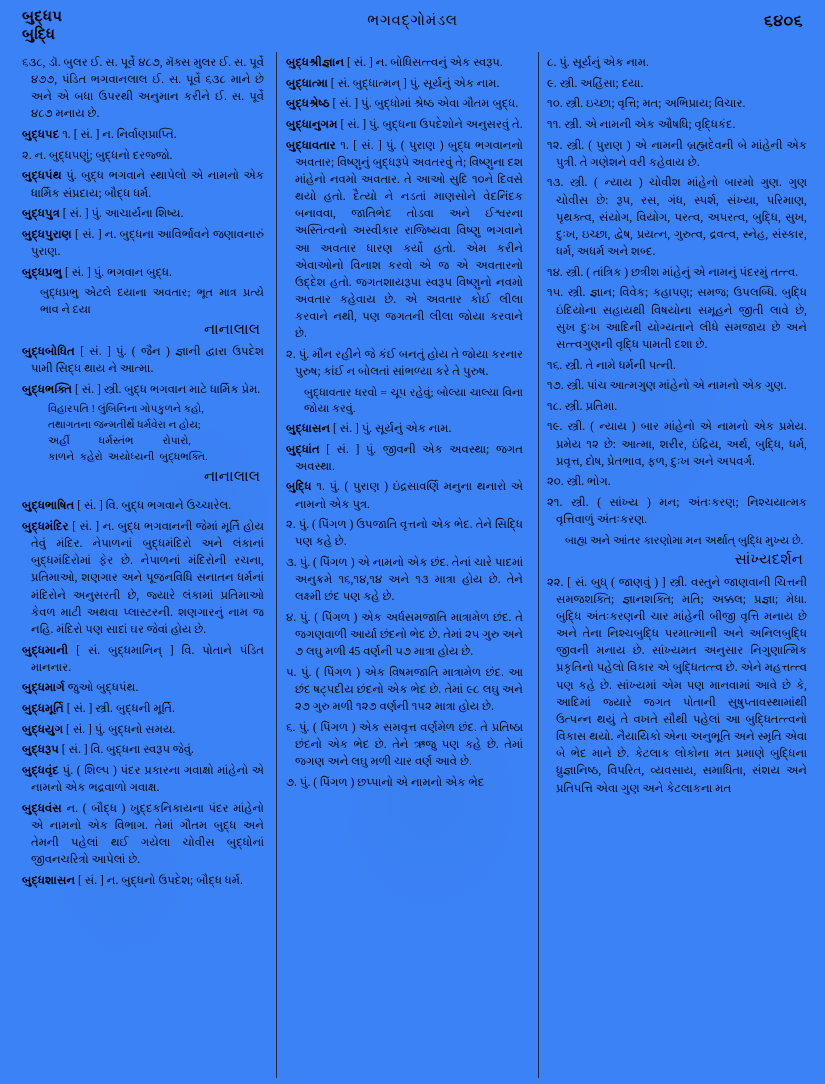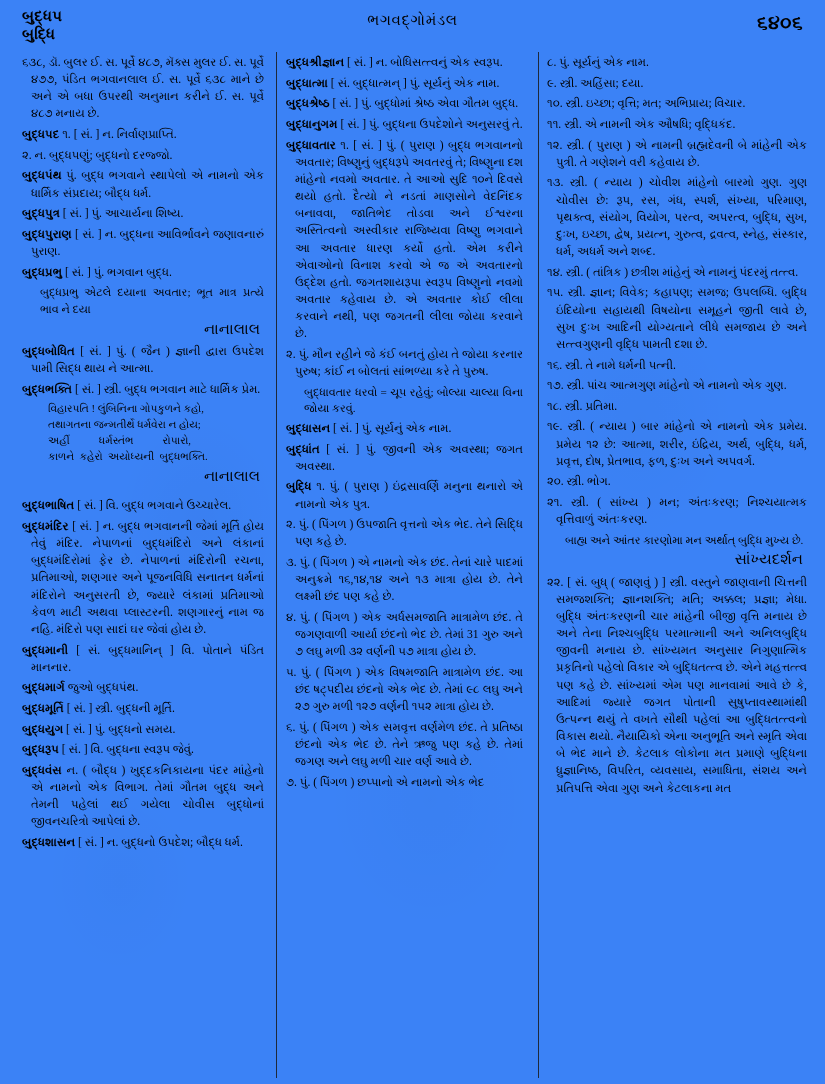--- a/index.html
+++ b/index.html
@@ -60,21 +60,21 @@
     top: 4px;
     font-size: 15px;
     font-weight: normal;
     letter-spacing: 0.6px;
     white-space: nowrap;
   }
   .hdr-right {
     position: absolute;
     right: 0;
     top: 4px;
-    font-size: 19px;
+    font-size: 16px;
     font-weight: bold;
     letter-spacing: 0.4px;
   }
 
   
   .columns {
     position: absolute;
     top: 54px;
     left: 22px;
     right: 18px;
@@ -188,38 +188,39 @@
           <span class="ln">કાળને  કહેરો  અયોધ્યની  બુદ્ધભક્તિ.</span>
           <span class="attrib">નાનાલાલ</span>
         </div>
         <p class="entry"><span class="hw">બુદ્ધભાષિત</span><span> [ સં. ] વિ. બુદ્ધ ભગવાને ઉચ્ચારેલ.</span></p>
         <p class="entry"><span class="hw">બુદ્ધમંદિર</span><span> [ સં. ] ન. બુદ્ધ ભગવાનની જેમાં મૂર્તિ હોય તેવું મંદિર. નેપાળનાં બુદ્ધમંદિરો અને લંકાનાં બુદ્ધમંદિરોમાં ફેર છે. નેપાળનાં મંદિરોની રચના, પ્રતિમાઓ, શણગાર અને પૂજનવિધિ સનાતન ધર્મનાં મંદિરોને અનુસરતી છે, જ્યારે લંકામાં પ્રતિમાઓ કેવળ માટી અથવા પ્લાસ્ટરની. શણગારનું નામ જ નહિ. મંદિરો પણ સાદાં ઘર જેવાં હોય છે.</span></p>
         <p class="entry"><span class="hw">બુદ્ધમાની</span><span> [ સં. બુદ્ધમાનિન્ ] વિ. પોતાને પંડિત માનનાર.</span></p>
         <p class="entry"><span class="hw">બુદ્ધમાર્ગ</span><span> જુઓ બુદ્ધપંથ.</span></p>
         <p class="entry"><span class="hw">બુદ્ધમૂર્તિ</span><span> [ સં. ] સ્ત્રી. બુદ્ધની મૂર્તિ.</span></p>
         <p class="entry"><span class="hw">બુદ્ધયુગ</span><span> [ સં. ] પું. બુદ્ધનો સમય.</span></p>
         <p class="entry"><span class="hw">બુદ્ધરૂપ</span><span> [ સં. ] વિ. બુદ્ધના સ્વરૂપ જેવું.</span></p>
+        <p class="entry"><span class="hw">બુદ્ધવૃંદ</span><span> પું. ( શિલ્પ ) પંદર પ્રકારના ગવાક્ષો માંહેનો એ નામનો એક ભદ્રવાળો ગવાક્ષ.</span></p>
         <p class="entry"><span class="hw">બુદ્ધવંસ</span><span> ન. ( બૌદ્ધ ) ખુદ્દકનિકાયના પંદર માંહેનો એ નામનો એક વિભાગ. તેમાં ગૌતમ બુદ્ધ અને તેમની પહેલાં થઈ ગયેલા ચોવીસ બુદ્ધોનાં જીવનચરિત્રો આપેલાં છે.</span></p>
         <p class="entry"><span class="hw">બુદ્ધશાસન</span><span> [ સં. ] ન. બુદ્ધનો ઉપદેશ; બૌદ્ધ ધર્મ.</span></p>
       </div>
     <div class="rule rule-1"></div>
     <div class="col col-2">
         <p class="entry"><span class="hw">બુદ્ધશ્રીજ્ઞાન</span><span> [ સં. ] ન. બોધિસત્ત્વનું એક સ્વરૂપ.</span></p>
         <p class="entry"><span class="hw">બુદ્ધાત્મા</span><span> [ સં. બુદ્ધાત્મન્ ] પું. સૂર્યનું એક નામ.</span></p>
         <p class="entry"><span class="hw">બુદ્ધશ્રેષ્ઠ</span><span> [ સં. ] પું. બુદ્ધોમાં શ્રેષ્ઠ એવા ગૌતમ બુદ્ધ.</span></p>
         <p class="entry"><span class="hw">બુદ્ધાનુગમ</span><span> [ સં. ] પું. બુદ્ધના ઉપદેશોને અનુસરવું તે.</span></p>
         <p class="entry"><span class="hw">બુદ્ધાવતાર</span><span> ૧. [ સં. ] પું. ( પુરાણ ) બુદ્ધ ભગવાનનો અવતાર; વિષ્ણુનું બુદ્ધરૂપે અવતરવું તે; વિષ્ણુના દશ માંહેનો નવમો અવતાર. તે આઓ સુદિ ૧૦ને દિવસે થયો હતો. દૈત્યો ને નડતાં માણસોને વેદનિંદક બનાવવા, જાતિભેદ તોડવા અને ઈશ્વરના અસ્તિત્વનો અસ્વીકાર રાજિષ્યવા વિષ્ણુ ભગવાને આ અવતાર ધારણ કર્યો હતો. એમ કરીને એવાઓનો વિનાશ કરવો એ જ એ અવતારનો ઉદ્દેશ હતો. જગતશાયરૂપા સ્વરૂપ વિષ્ણુનો નવમો અવતાર કહેવાય છે. એ અવતાર કોઈ લીલા કરવાને નથી, પણ જગતની લીલા જોયા કરવાને છે.</span></p>
         <p class="sense">૨. પું. મૌન રહીને જે કંઈ બનતું હોય તે જોયા કરનાર પુરુષ; કાંઈ ન બોલતાં સાંભળ્યા કરે તે પુરુષ.</p>
         <p class="inset"><span>બુદ્ધાવતાર ધરવો = ચૂપ રહેવું; બોલ્યા ચાલ્યા વિના જોયા કરવું.</span></p>
         <p class="entry"><span class="hw">બુદ્ધાસન</span><span> [ સં. ] પું. સૂર્યનું એક નામ.</span></p>
         <p class="entry"><span class="hw">બુદ્ધાંત</span><span> [ સં. ] પું. જીવની એક અવસ્થા; જગત અવસ્થા.</span></p>
         <p class="entry"><span class="hw">બુદ્ધિ</span><span> ૧. પું. ( પુરાણ ) ઇંદ્રસાવર્ણિ મનુના થનારો એ નામનો એક પુત્ર.</span></p>
         <p class="sense">૨. પું. ( પિંગળ ) ઉપજાતિ વૃત્તનો એક ભેદ. તેને સિદ્ધિ પણ કહે છે.</p>
         <p class="sense">૩. પું. ( પિંગળ ) એ નામનો એક છંદ. તેનાં ચારે પાદમાં અનુક્રમે ૧૬,૧૪,૧૪ અને ૧૩ માત્રા હોય છે. તેને લક્ષ્મી છંદ પણ કહે છે.</p>
-        <p class="sense">૪. પું. ( પિંગળ ) એક અર્ધસમજાતિ માત્રામેળ છંદ. તે જગણવાળી આર્યા છંદનો ભેદ છે. તેમાં 31 ગુરુ અને ૭ લઘુ મળી ૩૨ વર્ણની ૫૭ માત્રા હોય છે.</p>
+        <p class="sense">૪. પું. ( પિંગળ ) એક અર્ધસમજાતિ માત્રામેળ છંદ. તે જગણવાળી આર્યા છંદનો ભેદ છે. તેમાં ૨૫ ગુરુ અને ૭ લઘુ મળી 45 વર્ણની ૫૭ માત્રા હોય છે.</p>
         <p class="sense">૫. પું. ( પિંગળ ) એક વિષમજાતિ માત્રામેળ છંદ. આ છંદ ષટ્પદીય છંદનો એક ભેદ છે. તેમાં ૯૮ લઘુ અને ૨૭ ગુરુ મળી ૧૨૭ વર્ણની ૧૫૨ માત્રા હોય છે.</p>
         <p class="sense">૬. પું. ( પિંગળ ) એક સમવૃત્ત વર્ણમેળ છંદ. તે પ્રતિષ્ઠા છંદનો એક ભેદ છે. તેને ઋજુ પણ કહે છે. તેમાં જગણ અને લઘુ મળી ચાર વર્ણ આવે છે.</p>
         <p class="sense">૭. પું. ( પિંગળ ) છપ્પાનો એ નામનો એક ભેદ</p>
       </div>
     <div class="rule rule-2"></div>
     <div class="col col-3">
         <p class="sense">૮. પું. સૂર્યનું એક નામ.</p>
         <p class="sense">૯. સ્ત્રી. અહિંસા; દયા.</p>
         <p class="sense">૧૦. સ્ત્રી. ઇચ્છા; વૃત્તિ; મત; અભિપ્રાય; વિચાર.</p>
         <p class="sense">૧૧. સ્ત્રી. એ નામની એક ઔષધિ; વૃદ્ધિકંદ.</p>

